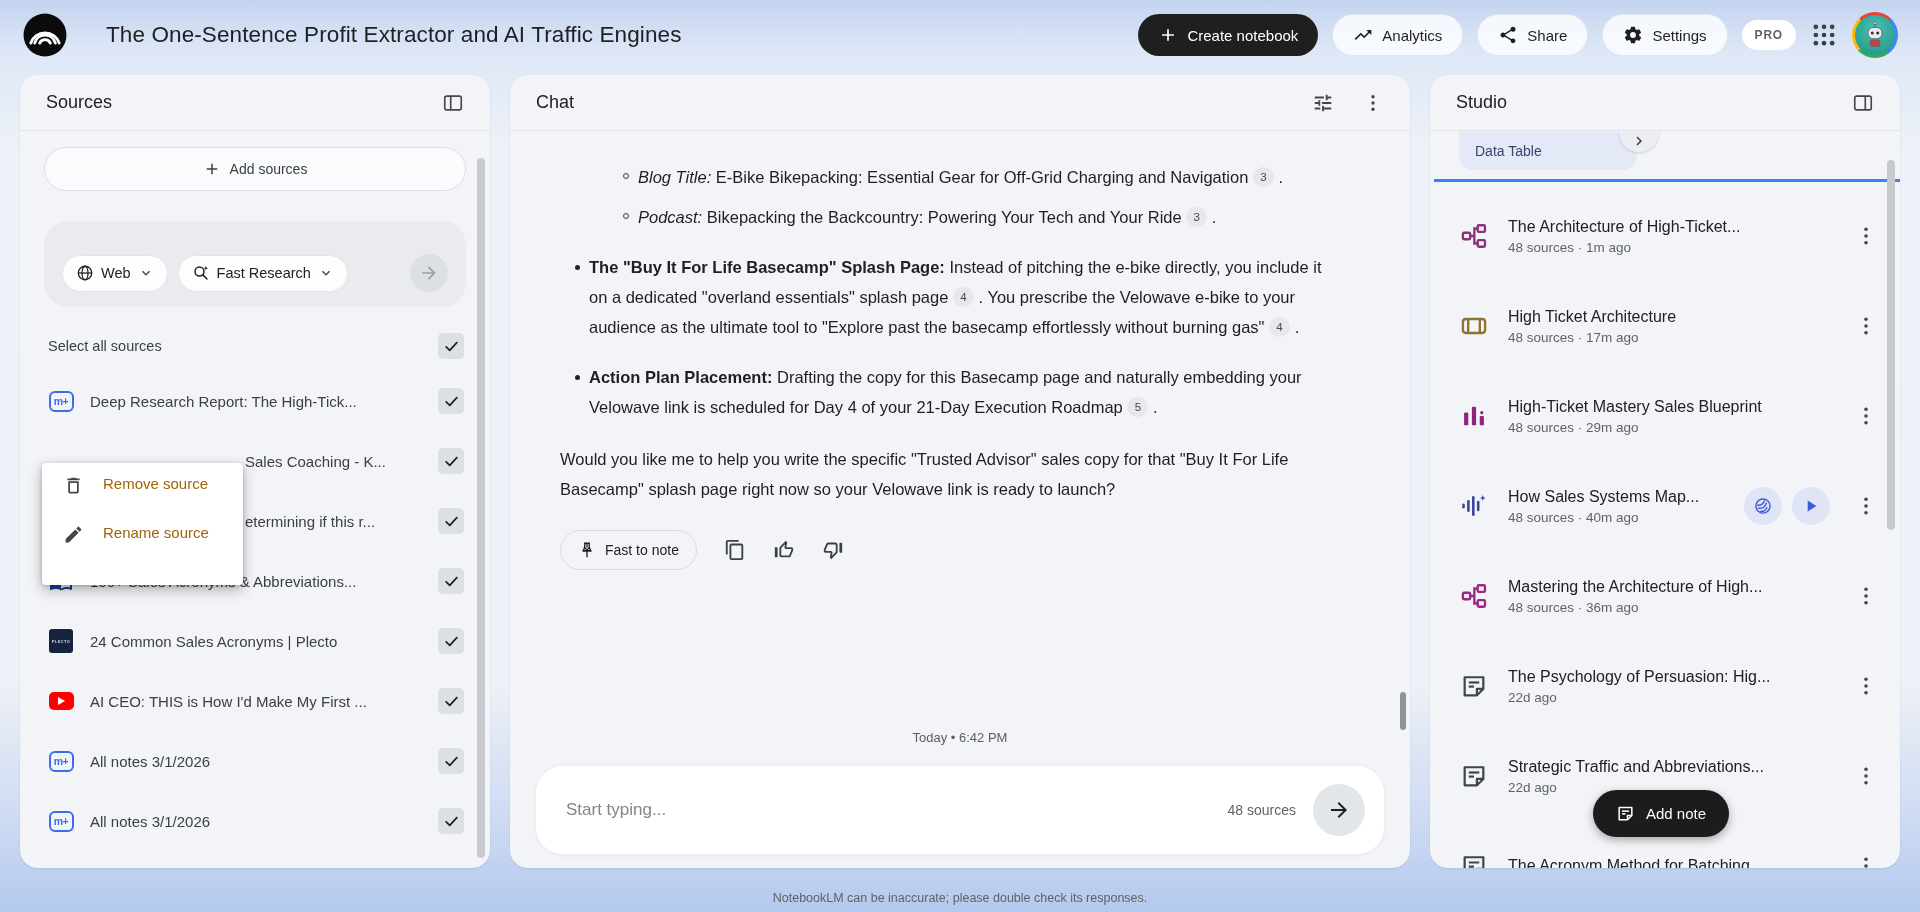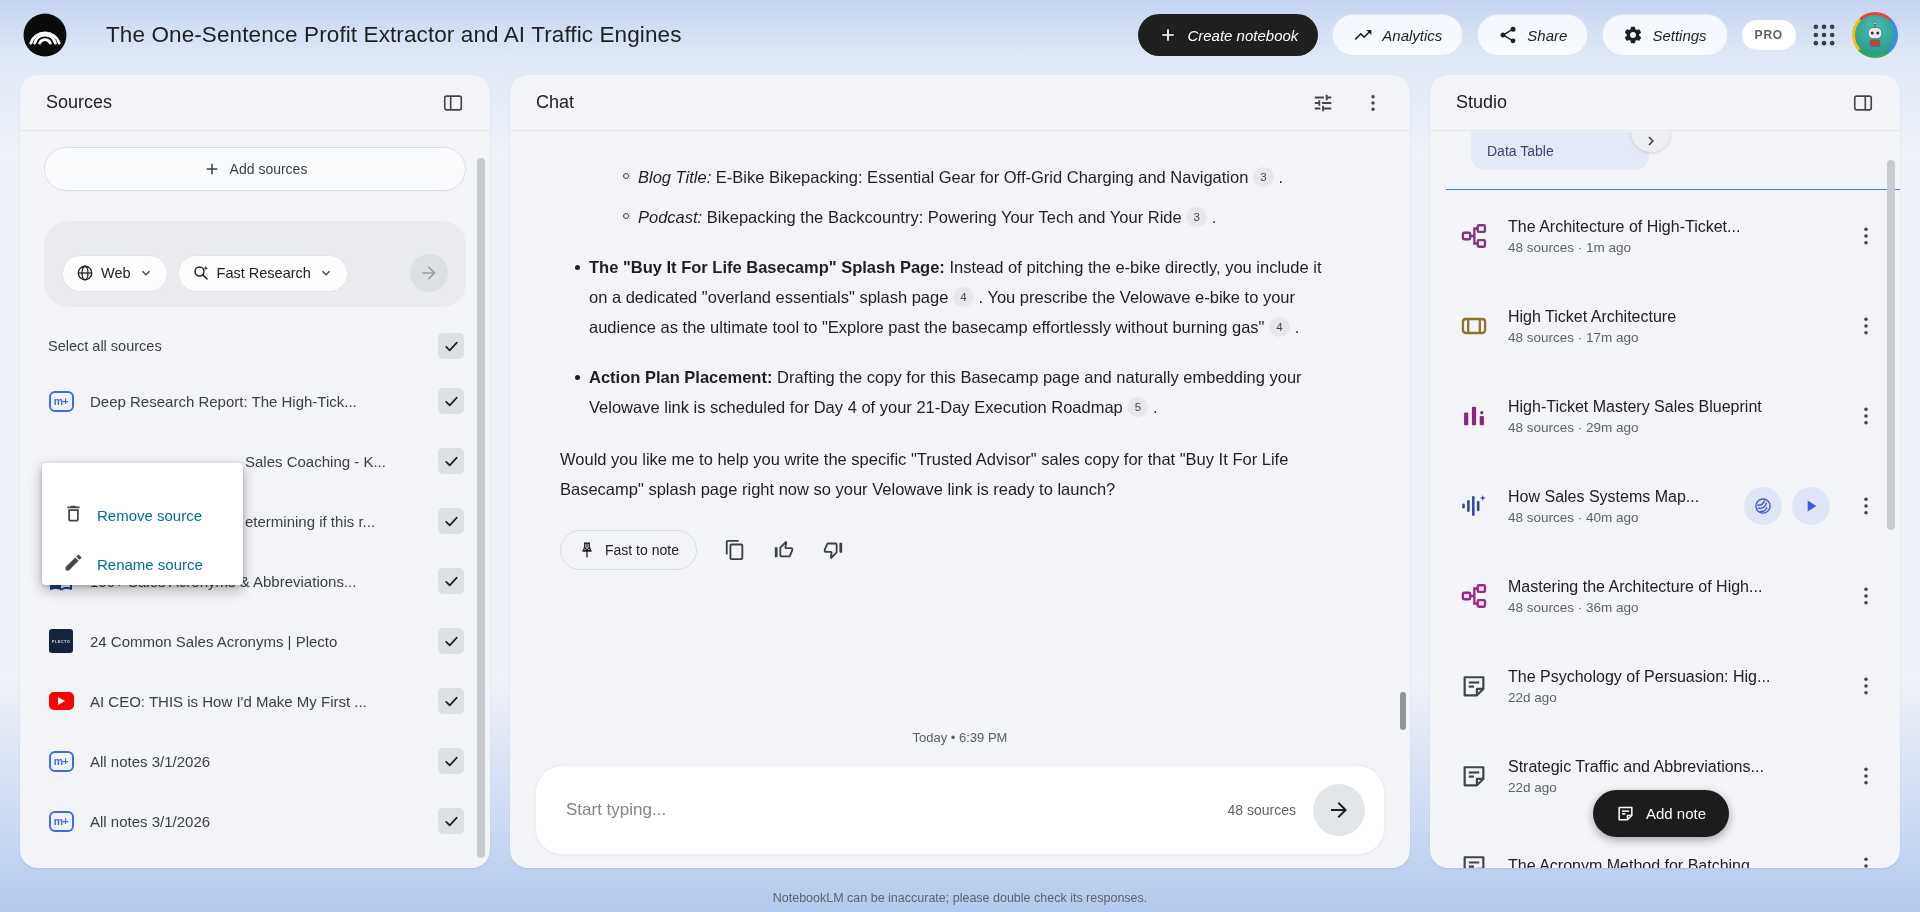--- a/index.html
+++ b/index.html
@@ -9,21 +9,21 @@
     background:linear-gradient(180deg,#c4d4f0 0px,#dfe8f7 55px,#edf1f8 150px,#eef1f7 680px,#cbd9f2 830px,#b3c9ee 912px);
     position:relative; color:#202124;
   }
   svg { display:block; }
 
   
   .hdr { position:absolute; top:0; left:0; right:0; height:70px; display:flex; align-items:center; padding:0 22px; }
   .logo { width:46px; height:46px; flex:0 0 auto; }
   .hdr-title { margin-left:38px; font-size:22.5px; color:#1f1f1f; letter-spacing:.1px; }
   .hdr-right { margin-left:auto; display:flex; align-items:center; gap:14px; }
-  .pill { height:42px; border-radius:21px; display:inline-flex; align-items:center; gap:9px; padding:0 20px; font-size:15px; cursor:pointer;font-style:italic; }
+  .pill { height:42px; border-radius:21px; display:inline-flex; align-items:center; gap:9px; padding:0 20px; font-size:15px; cursor:pointer; }
   .pill-dark { background:#1f1f1f; color:#fff; }
   .pill-light { background:rgba(252,253,255,.85); border:1px solid #e2e7ef; color:#1f1f1f; }
   .pill .ic { width:20px; height:20px; }
   .pro-badge { height:30px; padding:0 13px; border-radius:15px; background:#fff; color:#5f6368; font-size:12px; font-weight:bold; letter-spacing:.8px; display:flex; align-items:center; }
   .apps-btn { width:28px; height:28px; color:#3c4043; cursor:pointer; }
   .avatar { width:46px; height:46px; border-radius:50%; padding:3px; background:conic-gradient(#ea4335 0 12%, #4285f4 12% 40%, #34a853 40% 63%, #fbbc05 63% 88%, #ea4335 88% 100%); cursor:pointer; }
   .avatar-inner { width:100%; height:100%; border-radius:50%; background:radial-gradient(circle at 50% 35%,#49c2b1,#1f8f84); display:flex; align-items:center; justify-content:center; overflow:hidden; }
 
   
   .panel { position:absolute; top:75px; bottom:44px; background:#f3f4f7; border-radius:18px; box-shadow:0 1px 2px rgba(60,64,67,.12); overflow:hidden; }
@@ -58,21 +58,21 @@
   .src-ic { width:26px; height:26px; flex:0 0 auto; display:flex; align-items:center; justify-content:center; }
   .mnote { width:25px; height:21px; border:2px solid #3b6cf0; border-radius:6px; color:#3b6cf0; font-size:10.5px; font-weight:bold; display:flex; align-items:center; justify-content:center; letter-spacing:-.5px; }
   .yt { width:25px; height:18px; background:#f00; border-radius:5px; display:flex; align-items:center; justify-content:center; }
   .yt-tri { width:0; height:0; border-left:7px solid #fff; border-top:4.5px solid transparent; border-bottom:4.5px solid transparent; }
   .plecto { width:24px; height:24px; background:#14243f; border-radius:3px; color:#cfd8e6; font-size:4px; font-weight:bold; display:flex; align-items:center; justify-content:center; letter-spacing:.4px; }
   .bookic { width:24px; height:24px; color:#1c3f8f; }
   .src-scroll { position:absolute; right:5px; top:83px; height:700px; width:8px; border-radius:4px; background:#c7cace; }
 
   
   .ctx-menu { position:absolute; left:22px; top:388px; width:201px; background:#fff; border-radius:4px; box-shadow:0 5px 14px rgba(0,0,0,.28), 0 1px 4px rgba(0,0,0,.18); padding:12px 0; z-index:6; }
-  .ctx-item { height:49px; display:flex; align-items:flex-end; gap:13px; padding:0 21px; font-size:15px; color:#0369a1; cursor:pointer; }
+  .ctx-item { height:49px; display:flex; align-items:flex-start; gap:19px; padding:0 21px; font-size:15px; color:#a16207; cursor:pointer; }
   .ctx-item .ic { width:21px; height:21px; color:#444746; }
 
   
   #chat { left:510px; width:900px; }
   #chat .panel-hd { gap:28px; }
   .chat-body { position:absolute; top:57px; left:0; right:0; bottom:0; padding:30px 70px 0 25px; font-size:16.5px; line-height:30px; color:#1f1f1f; }
   .chat-li { position:relative; padding-left:54px; }
   .chat-li .marker { position:absolute; left:40px; top:13px; width:5px; height:5px; border-radius:50%; background:#202124; }
   .chat-li.sub { padding-left:103px; }
   .chat-li.sub .marker { left:88px; top:11px; width:6px; height:6px; background:transparent; border:1.6px solid #3c4043; }
@@ -88,21 +88,21 @@
   .chat-input { position:absolute; left:25px; right:25px; bottom:13px; height:90px; background:#fff; border:1px solid #ecedf0; border-radius:28px; display:flex; align-items:center; padding:0 19px 0 30px; box-shadow:0 1px 3px rgba(60,64,67,.06); }
   .chat-input input { flex:1; border:none; outline:none; font-size:17px; font-family:inherit; color:#202124; background:transparent; }
   .chat-input input::placeholder { color:#82868b; }
   .src-count { font-size:14px; color:#5f6368; margin-right:17px; white-space:nowrap; }
   .send-btn { width:52px; height:52px; border-radius:50%; background:#e2e5ea; color:#1f1f1f; display:flex; align-items:center; justify-content:center; cursor:pointer; flex:0 0 auto; }
   .send-btn .ic { width:24px; height:24px; }
   .chat-scroll { position:absolute; right:4px; bottom:138px; width:6px; height:38px; border-radius:3px; background:#8f949a; }
 
   
   #studio { left:1430px; width:470px; }
-  .studio-top { position:absolute; top:57px; left:16px; right:0; height:58px; overflow:hidden; border-bottom:1px solid #3b82f6; }
+  .studio-top { position:absolute; top:57px; left:4px; right:0; height:50px; overflow:hidden; border-bottom:3px solid #3b82f6; }
   .dt-chip { position:absolute; top:0; left:25px; width:178px; height:38px; background:#e4e9f7; border-radius:0 0 14px 14px; display:flex; align-items:center; padding:0 16px; font-size:14px; color:#35466e; cursor:pointer; }
   .dt-btn { position:absolute; top:-20px; left:185px; width:40px; height:40px; border-radius:50%; background:#eceef3; box-shadow:0 1px 3px rgba(0,0,0,.15); display:flex; align-items:flex-end; justify-content:center; color:#3c4043; cursor:pointer; }
   .dt-btn .ic { width:18px; height:18px; margin-bottom:2px; }
   .st-list { position:absolute; top:116px; left:0; right:0; bottom:0; overflow:hidden; }
   .st-row { height:90px; padding:0 22px 0 30px; display:flex; align-items:center; gap:20px; cursor:pointer; }
   .st-ic { width:28px; height:28px; flex:0 0 auto; }
   .st-txt { flex:1; min-width:0; }
   .st-title { font-size:16px; color:#202124; white-space:nowrap; overflow:hidden; }
   .st-meta { font-size:13.5px; color:#5f6368; margin-top:4px; }
   .st-actions { display:flex; gap:10px; margin-right:4px; }
@@ -445,21 +445,21 @@
             <path d="M13.11 5.72l-.57 2.89c-.12.59.04 1.2.42 1.66.38.46.94.73 1.54.73H20v1.08L17.43 18H9.34a.34.34 0 0 1-.34-.34V9.82l4.11-4.1M14 2 7.59 8.41C7.21 8.79 7 9.3 7 9.83v7.83C7 18.95 8.05 20 9.34 20h8.1c.71 0 1.36-.37 1.72-.97l2.67-6.15c.11-.25.17-.52.17-.8V11c0-1.1-.9-2-2-2h-5.5l.92-4.65c.05-.22.02-.46-.08-.66-.23-.45-.52-.86-.88-1.22L14 2zM4 9H2v11h2c.55 0 1-.45 1-1v-9c0-.55-.45-1-1-1z"></path>
           </svg>
         </span>
       <span class="fb-ic">
           <svg viewBox="0 0 24 24" fill="currentColor">
             <path d="M10.89 18.28l.57-2.89c.12-.59-.04-1.2-.42-1.66a1.99 1.99 0 0 0-1.54-.73H4v-1.08L6.57 6h8.09c.18 0 .34.16.34.34v7.84l-4.11 4.1M10 22l6.41-6.41c.38-.38.59-.89.59-1.42V6.17c0-1.29-1.05-2.34-2.34-2.34h-8.1c-.71 0-1.36.37-1.72.97L2.17 10.95c-.11.25-.17.52-.17.8V13c0 1.1.9 2 2 2h5.5l-.92 4.65c-.05.22-.02.46.08.66.23.45.52.86.88 1.22L10 22zM20 15h2V4h-2c-.55 0-1 .45-1 1v9c0 .55.45 1 1 1z"></path>
           </svg>
         </span>
     </div>
   </div>
-  <div class="chat-ts">Today • 6:39 PM</div>
+  <div class="chat-ts">Today • 6:42 PM</div>
   <div class="chat-input">
     <input placeholder="Start typing..." style="">
     <span class="src-count">48 sources</span>
     <div class="send-btn">
       <span class="ic">
           <svg viewBox="0 0 24 24" fill="currentColor">
             <path d="M12 4l-1.41 1.41L16.17 11H4v2h12.17l-5.58 5.59L12 20l8-8z"></path>
           </svg>
         </span>
     </div>

